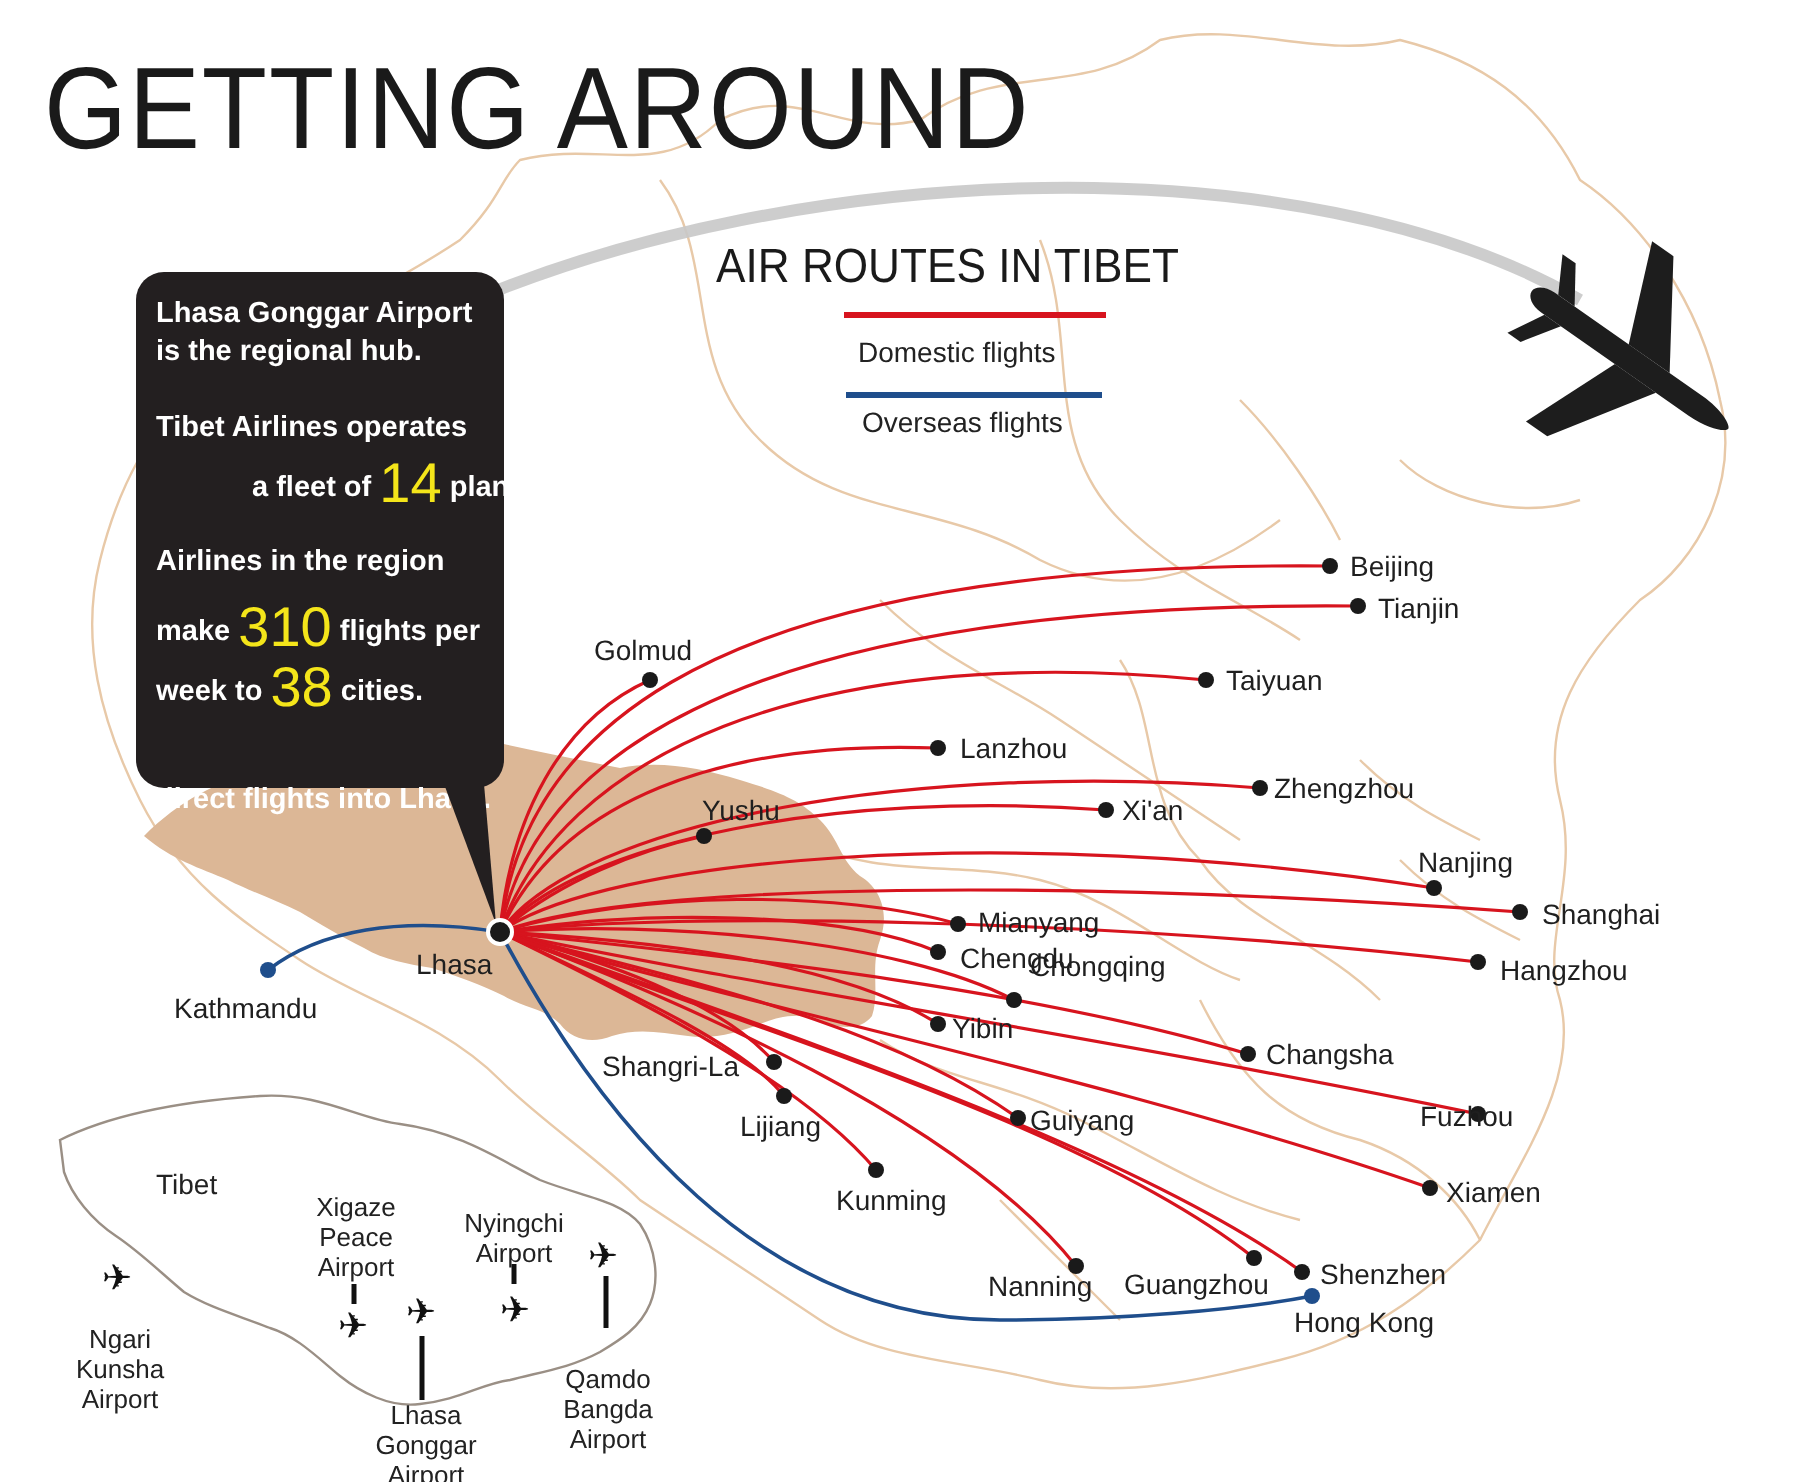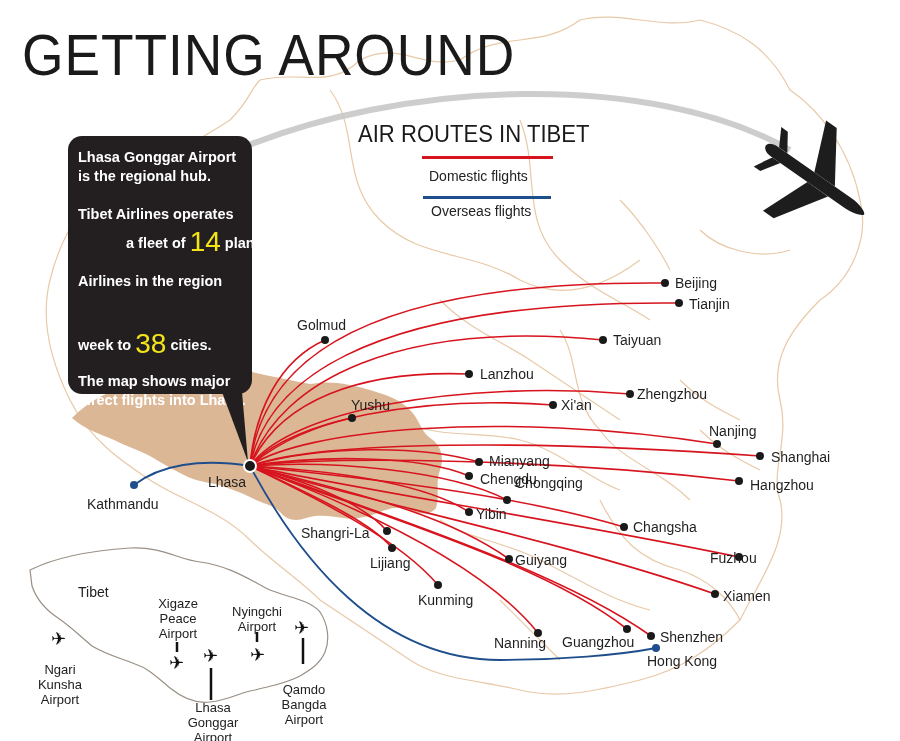--- a/index.html
+++ b/index.html
@@ -104,22 +104,22 @@
   <div class="leg-label" style="left:429px;top:168px;">Domestic flights</div>
   <div class="leg-line" style="left:423px;top:196px;width:128px;background:#1f4e8c;"></div>
   <div class="leg-label" style="left:431px;top:203px;">Overseas flights</div>
 
   <div class="callout">
     <p style="top:12px;">Lhasa Gonggar Airport</p>
     <p style="top:31px;">is the regional hub.</p>
     <p style="top:69px;">Tibet Airlines operates</p>
     <p style="top:96px;margin-left:48px;"><span>a fleet of</span> <span class="big">14</span> <span>planes.</span></p>
     <p style="top:136px;">Airlines in the region</p>
+    <p style="top:168px;"><span>make</span> <span class="big">310</span> <span>flights per</span></p>
     <p style="top:198px;"><span>week to</span> <span class="big">38</span> <span>cities.</span></p>
-    <p style="top:236px;">The map shows major</p>
     <p style="top:255px;">direct flights into Lhasa.</p>
   </div>
   <svg class="map" width="900" height="741" style="pointer-events:none">
     <path d="M222,392 L248,462 L242,392 Z" fill="#231f20"></path>
   </svg>
 
   <div class="dot" style="left:250px;top:466px;width:10px;height:10px;margin:-5px 0 0 -5px;border:2px solid #fff;box-sizing:content-box;margin:-7px 0 0 -7px;"></div>
   <div class="city" style="left:208px;top:475px;">Lhasa</div>
 
   <div id="domestic">

